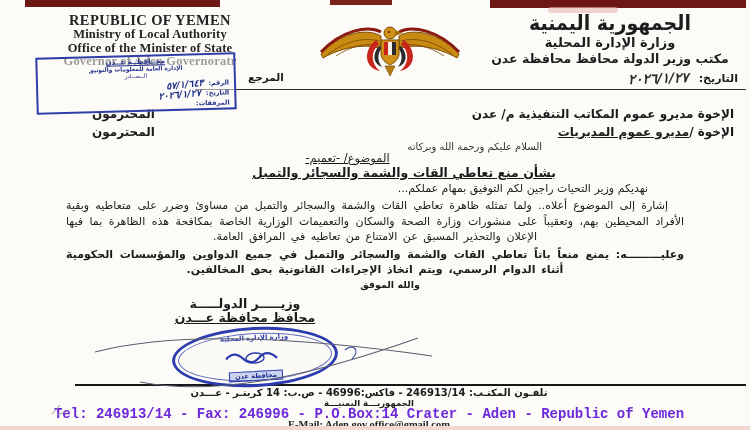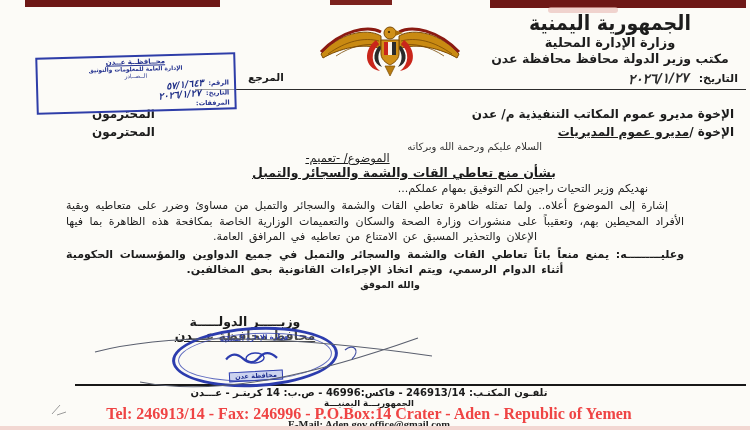--- a/index.html
+++ b/index.html
@@ -65,52 +65,58 @@
   .flow{position:absolute;top:181px;left:66px;width:618px;direction:rtl;}
   .flow p{margin:0;}
   .salut{font-size:11px;text-align:right;padding-right:36px;margin-bottom:2px !important;line-height:15px;}
   .para{font-size:11px;line-height:15.5px;text-align:justify;text-align-last:center;text-indent:16px;word-spacing:2px;}
   .directive{font-size:11px;line-height:15px;font-weight:bold;text-align:justify;text-align-last:center;word-spacing:2px;margin-top:2px !important;}
   .closing{font-size:9.5px;text-align:center;padding-left:30px;margin-top:2px !important;font-weight:bold;}
 
   
   .sig{position:absolute;top:296px;left:110px;width:270px;text-align:center;direction:rtl;font-weight:bold;}
   .sig .name{font-size:13px;line-height:15px;}
-  .sig .t1{font-size:12.5px;line-height:15px;margin-top:18px;}
+  .sig .t1{font-size:12.5px;line-height:15px;}
   .sig .t2{font-size:12.5px;line-height:14px;text-decoration:underline;}
 
   
   .seal{position:absolute;left:172px;top:327px;width:166px;height:60px;border:3px solid #2c3cae;border-radius:50%;
         transform:rotate(-3deg);display:flex;flex-direction:column;justify-content:space-between;align-items:center;
         box-sizing:border-box;z-index:4;background:rgba(252,251,247,.2);}
   .seal:before{content:"";position:absolute;inset:3px;border:1.4px solid rgba(44,60,174,.75);border-radius:50%;}
   .seal-top{font-size:6.8px;font-weight:bold;color:#2c3cae;margin-top:4px;direction:rtl;}
   .seal-bottom{font-size:6.5px;font-weight:bold;color:#1c2c8e;border:1px solid #2c3cae;background:#ccd3ef;
                padding:0 5px;margin-bottom:3px;direction:rtl;line-height:8px;}
 
   .scribble{position:absolute;left:0;top:0;width:750px;height:430px;pointer-events:none;z-index:5;}
 
   
   .frule{position:absolute;left:75px;right:4px;top:384px;border-top:2px solid #181818;}
   .footer{position:absolute;left:0;right:12px;top:388px;text-align:center;}
   .f-ar{font-size:10px;line-height:10.5px;font-weight:bold;direction:rtl;}
   .f-country{font-size:8.5px;line-height:9px;font-weight:bold;direction:rtl;}
-  .f-en{font-size:16px;line-height:12.5px;font-weight:bold;font-family:Liberation Serif, serif;color:#ef4444;}
+  .f-en{font-size:14px;line-height:12.5px;font-weight:bold;font-family:Liberation Mono, monospace;color:#6d28d9;}
   .f-mail{font-size:10.5px;line-height:10px;font-weight:bold;font-family:"Liberation Serif","DejaVu Serif",serif;color:#222;}
 </style>
 </head>
 <body>
 
 <div class="page">
 
   <div class="bar b1"></div>
   <div class="bar b2"></div>
   <div class="bar b3"></div>
   <div class="smudge"></div>
 
+  <div class="en-head">
+    <div class="l0">REPUBLIC OF YEMEN</div>
+    <div class="l1">Ministry of Local Authority</div>
+    <div class="l2">Office of the Minister of State</div>
+    <div class="l3">Governor of Aden Governoratr</div>
+  </div>
 
   <svg class="emblem" viewBox="0 0 144 72">
 
     <path d="M3,40 C20,20 48,13 63,22 L63,35 C46,28 20,35 5,44 Z" fill="#c98a12" stroke="#7a4a05" stroke-width="1"></path>
     <path d="M3,38 C24,16 50,11 63,18" fill="none" stroke="#8b1a12" stroke-width="3"></path>
     <path d="M10,40 C28,27 46,23 61,27 M18,42 C33,32 48,29 61,31" fill="none" stroke="#7a4a05" stroke-width=".8"></path>
 
     <g transform="translate(144,0) scale(-1,1)">
       <path d="M3,40 C20,20 48,13 63,22 L63,35 C46,28 20,35 5,44 Z" fill="#c98a12" stroke="#7a4a05" stroke-width="1"></path>
       <path d="M3,38 C24,16 50,11 63,18" fill="none" stroke="#8b1a12" stroke-width="3"></path>

